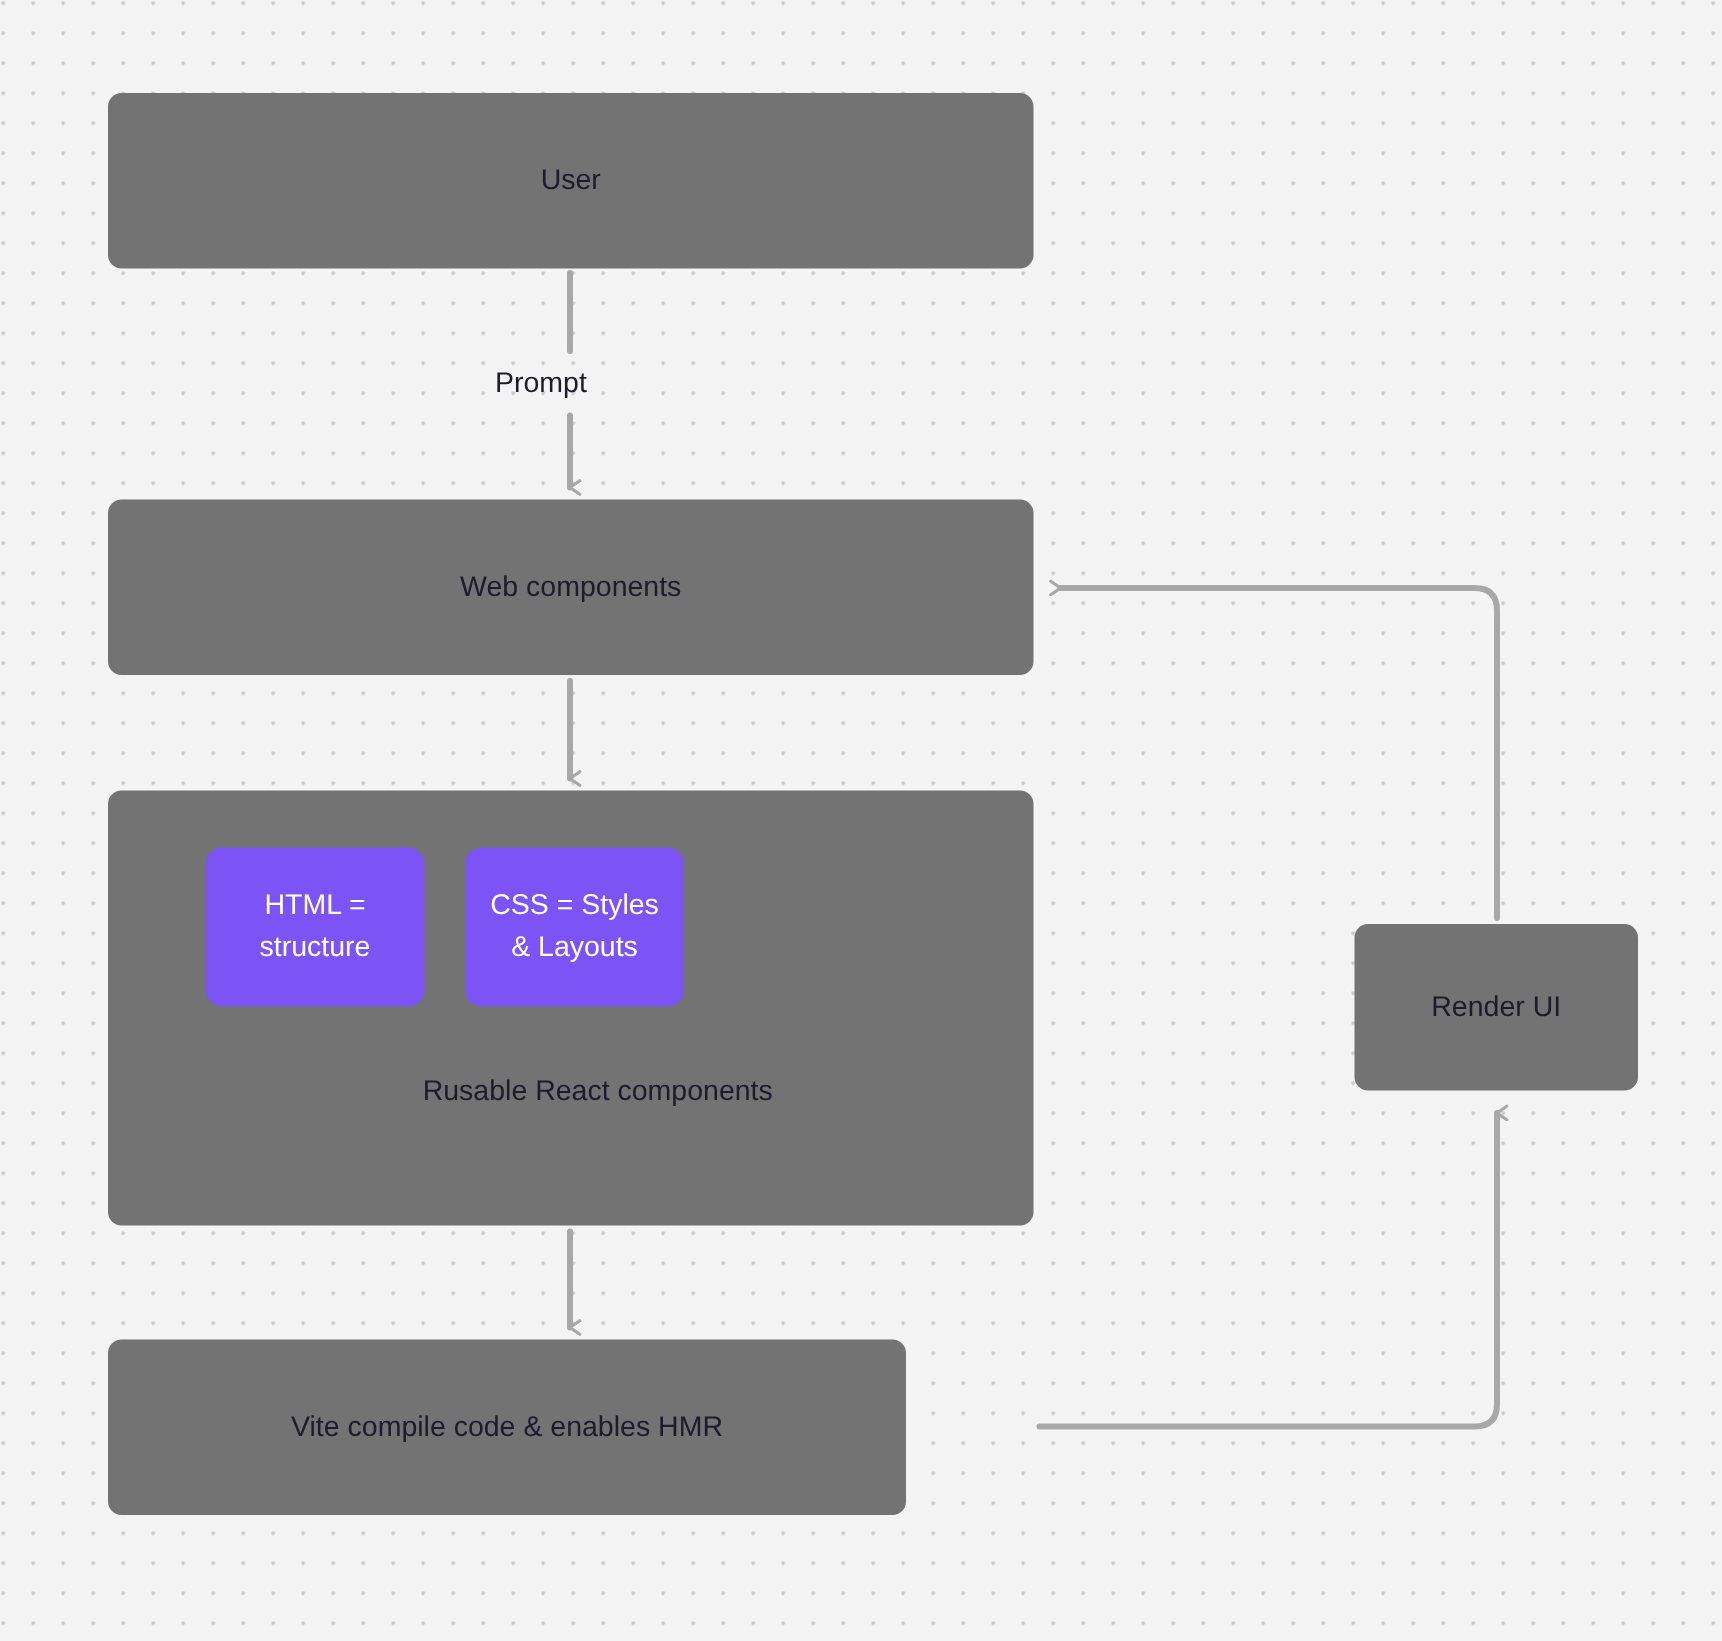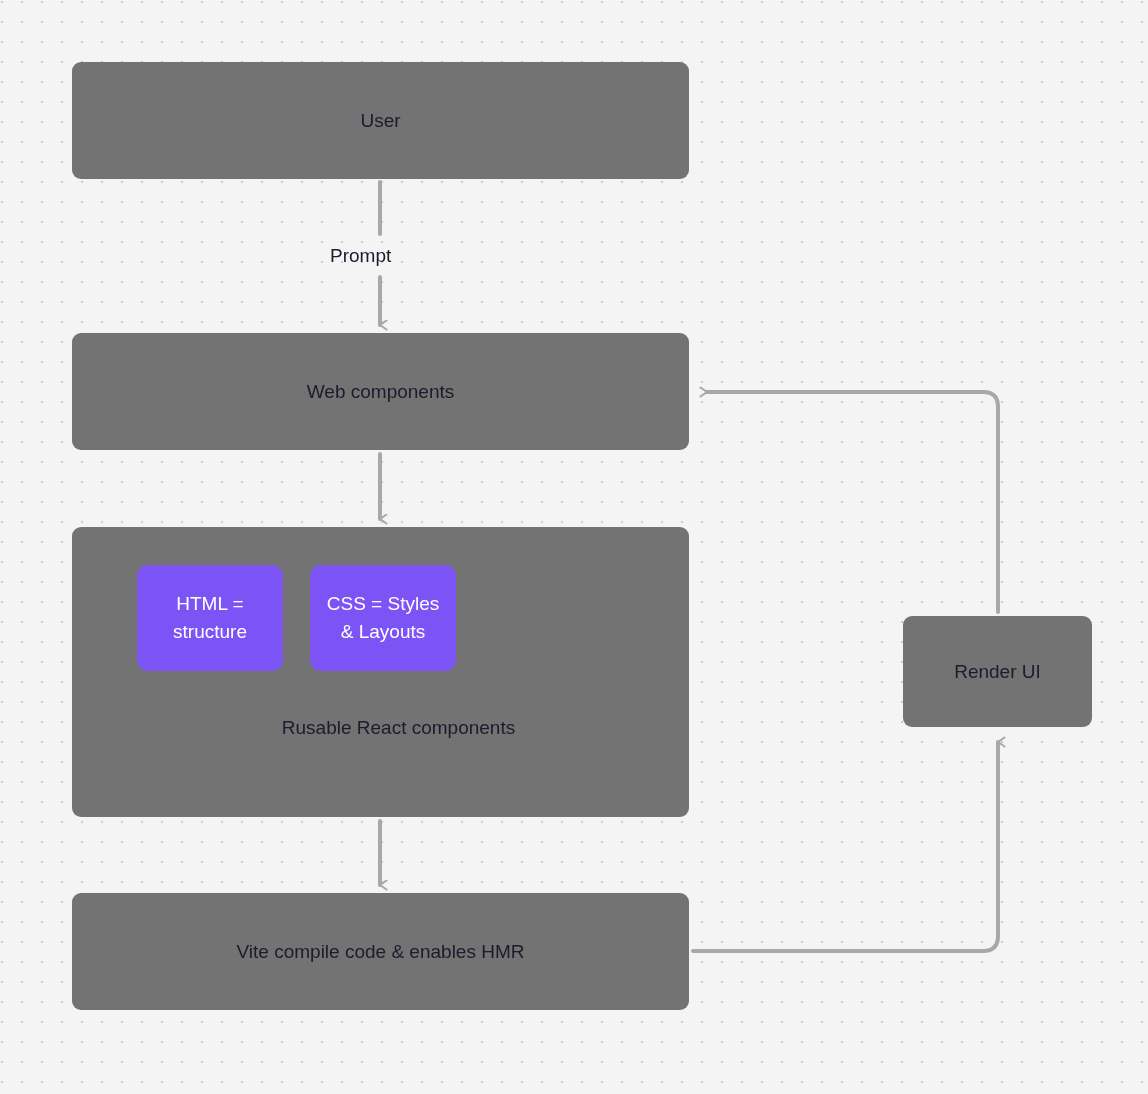--- a/index.html
+++ b/index.html
@@ -72,21 +72,21 @@
 
   #node-components {
     left: 72px;  top: 527px;
     width: 617px; height: 290px;
     display: block;
     border-radius: 9px;
   }
 
   #node-vite {
     left: 72px;  top: 893px;
-    width: 617px; height: 117px;
+    width: 532px; height: 117px;
   }
 
   #node-render {
     left: 903px; top: 616px;
     width: 189px; height: 111px;
     border-radius: 9px;
     text-align: center;
   }
 
   

